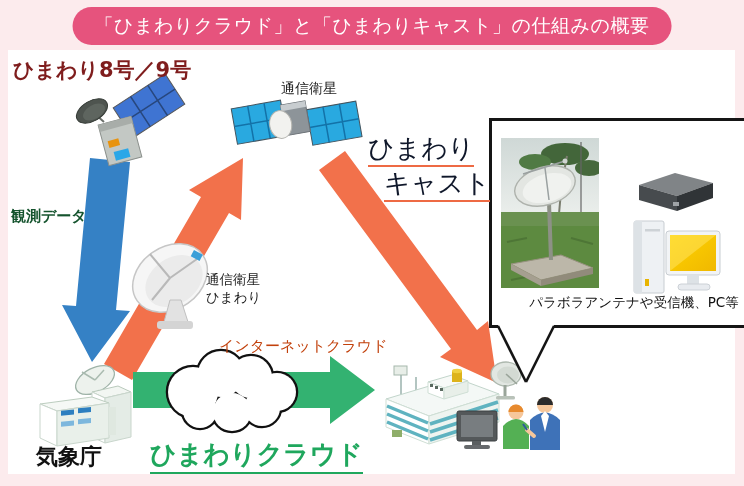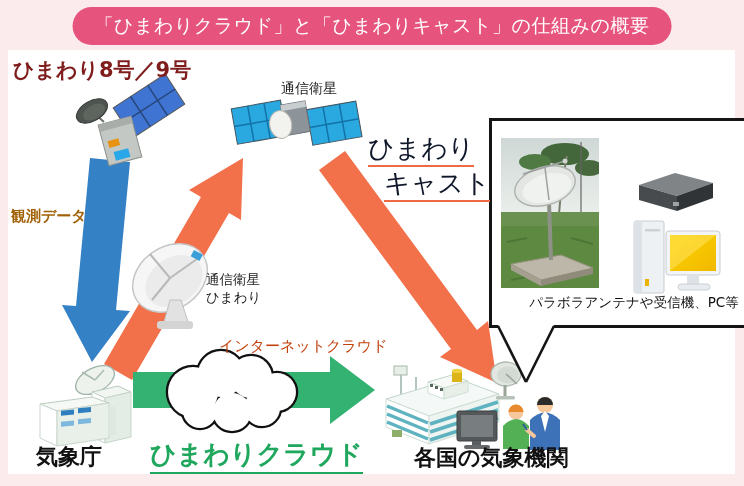--- a/index.html
+++ b/index.html
@@ -5,21 +5,21 @@
   html,body{margin:0;padding:0;}
   body{font-family:"DejaVu Sans",sans-serif;}
   .frame{position:relative;width:744px;height:486px;background:#fcebed;overflow:hidden;}
   .paper{position:absolute;left:8px;top:50px;right:9px;bottom:12px;background:#ffffff;}
   .banner{position:absolute;top:7px;left:50%;transform:translateX(-50%);
           background:#e6537d;color:#ffffff;font-weight:normal;font-size:19px;
           padding:6px 22px;border-radius:20px;white-space:nowrap;letter-spacing:0.5px;}
   .lbl{position:absolute;white-space:nowrap;z-index:10;line-height:1.25;}
   .t-hima89{left:13px;top:57px;font-size:21px;font-weight:bold;color:#7f1d1d;}
   .t-commsat{left:281px;top:80px;font-size:14px;color:#1c1c1c;}
-  .t-obs{left:11px;top:207px;font-size:15px;font-weight:bold;color:#a16207;}
+  .t-obs{left:11px;top:207px;font-size:15px;font-weight:bold;color:#14532d;}
   .t-operator{left:206px;top:271px;font-size:13.5px;color:#1c1c1c;line-height:1.3;}
   .t-cast{left:368px;top:134px;font-size:26px;font-weight:normal;color:#0f172a;line-height:1.15;}
   .t-cast .u{border-bottom:2.5px solid #ee6a44;padding-bottom:1px;display:inline-block;}
   .t-cast .ln2{margin-left:16px;margin-top:2px;}
   .t-netcloud{left:219px;top:337px;font-size:15px;color:#c2410c;}
   .t-himacloud{left:150px;top:438px;font-size:26px;font-weight:bold;color:#1fa75d;}
   .t-himacloud .u{border-bottom:2.5px solid #1fa75d;padding-bottom:1px;display:inline-block;}
   .t-jma{left:36px;top:443px;font-size:22px;font-weight:bold;color:#111;}
   .t-agency{left:414px;top:444px;font-size:22px;font-weight:bold;color:#111;}
   .diagram-svg{position:absolute;left:0;top:0;z-index:1;}
@@ -243,14 +243,13 @@
   </div>
   <div class="lbl t-cast">
     <div><span class="u">ひまわり</span></div>
     <div class="ln2"><span class="u">キャスト</span></div>
   </div>
   <div class="lbl t-netcloud">インターネットクラウド</div>
   <div class="lbl t-himacloud">
     <span class="u">ひまわりクラウド</span>
   </div>
   <div class="lbl t-jma">気象庁</div>
-  <div class="lbl t-agency">各国の気象機関</div>
 </div>
 
 </body></html>

